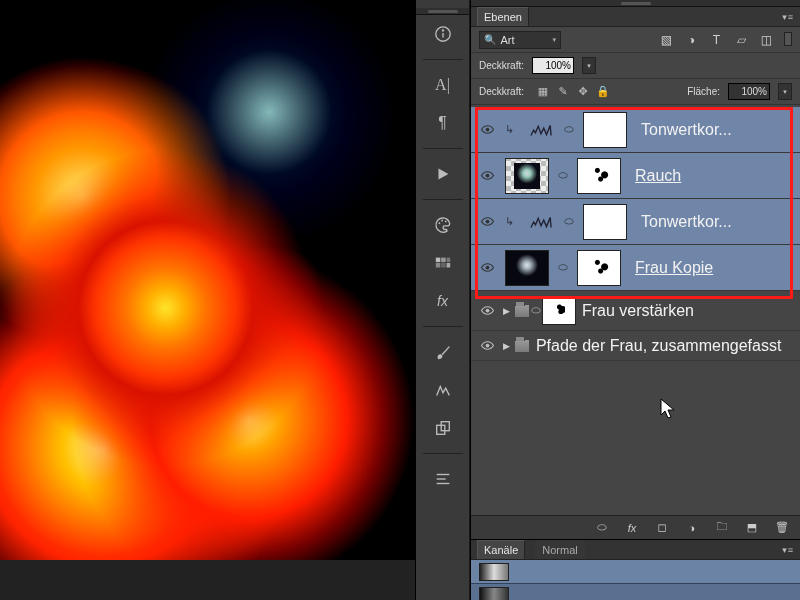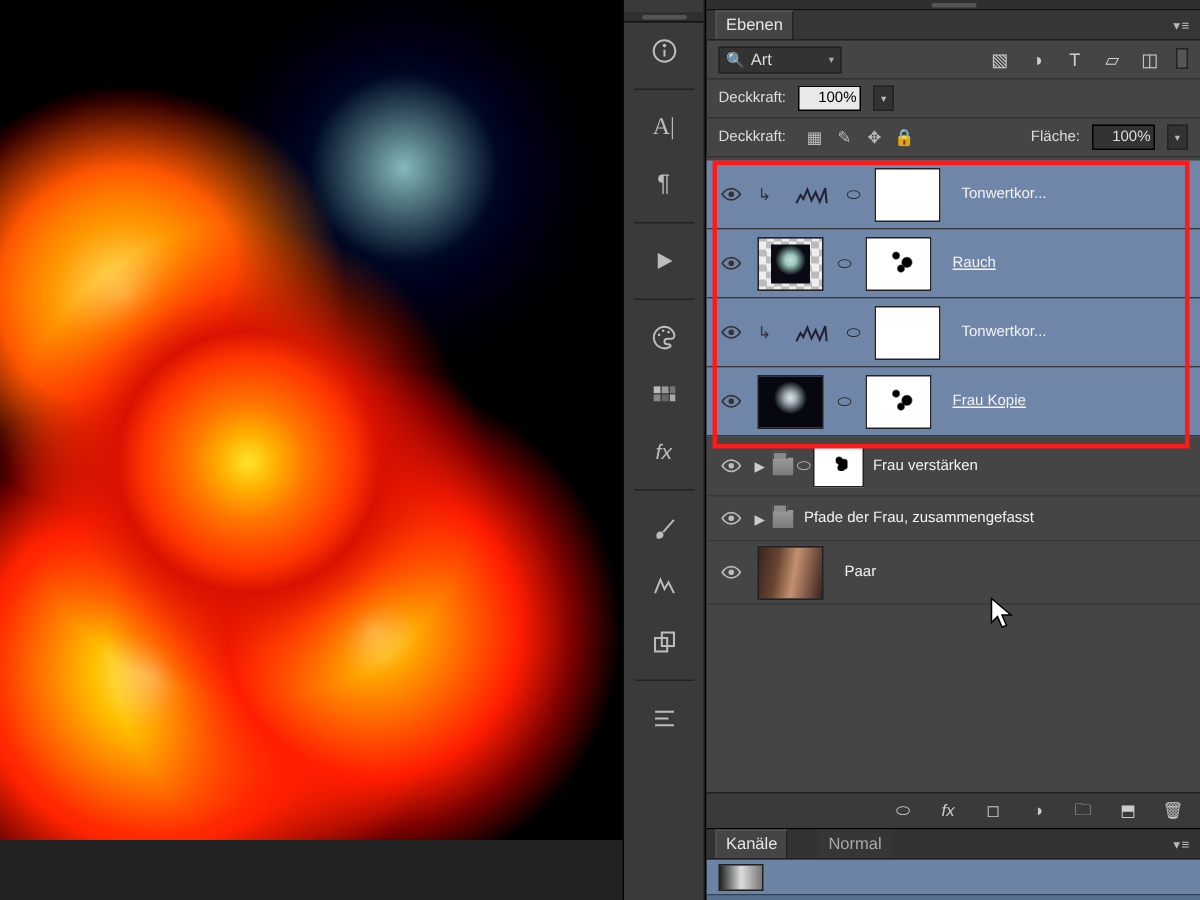--- a/index.html
+++ b/index.html
@@ -17,21 +17,21 @@
     filter: contrast(1.3) saturate(1.2);
     border-right: 1px solid #000;
   }
   
   .midstrip { width: 55px; height: 600px; background:#3a3a3a; border-left:1px solid #000; border-right:1px solid #1a1a1a; display:flex; flex-direction:column; align-items:center; padding-top:8px; gap:0px; }
   .midstrip .ico { width:34px; height:34px; margin:2px 0; display:flex; align-items:center; justify-content:center; color:#bcbcbc; font-size:16px; }
   .midstrip .ico svg { width:18px; height:18px; stroke:#bcbcbc; fill:none; stroke-width:1.5; }
   .midstrip .sep { width:40px; height:1px; background:#222; margin:6px 0; }
   
   .panels { width: 330px; height:600px; display:flex; flex-direction:column; background:#454545; border-left:1px solid #000; }
-  .panel-header { height:20px; background:#363636; display:flex; align-items:center; padding:0 6px; gap:20px; border-bottom:1px solid #222; }
+  .panel-header { height:20px; background:#363636; display:flex; align-items:center; padding:0 6px; gap:10px; border-bottom:1px solid #222; }
   .panel-tab { color:#e6e6e6; font-size:11px; padding:3px 6px; background:#454545; border-top:1px solid #555; border-left:1px solid #555; border-right:1px solid #222;}
   .panel-tab.inactive { color:#aaa; background:#363636; border-color:transparent; }
   .panel-menu { margin-left:auto; color:#bbb; font-size:9px; letter-spacing:1px; }
   
   .ctl-row { height:26px; display:flex; align-items:center; gap:8px; padding:0 8px; border-bottom:1px solid #333; }
   .filter-field { flex:0 0 82px; height:18px; background:#333; border:1px solid #222; display:flex; align-items:center; gap:4px; padding:0 4px; color:#ddd; }
   .filter-field .mag { font-size:10px; }
   .filter-field .dd  { margin-left:auto; font-size:7px; color:#aaa; }
   .icon-row { display:flex; gap:10px; margin-left:auto; }
   .icon-row span, .icon-row svg { width:15px; height:15px; display:flex; align-items:center; justify-content:center; color:#d0d0d0; font-size:12px; }
@@ -58,33 +58,33 @@
      background: radial-gradient(circle at 30% 30%, #000 0 2px, transparent 3px),
                  radial-gradient(circle at 70% 55%, #000 0 3px, transparent 4px),
                  radial-gradient(circle at 48% 78%, #000 0 2px, transparent 3px);
   }
   .thumb.paar { background: linear-gradient(100deg,#3a2320 0%, #6b4632 30%, #c49070 55%, #3a2320 100%);}
   .thumb.small { width:34px; height:28px; }
   .link-ic { width:12px; color:#222; font-size:11px; text-align:center; }
   .clip-ic { width:14px; color:#334; font-size:11px; }
   .adj-ic  { width:28px; height:20px; display:flex; align-items:center; justify-content:center; }
   .adj-ic svg { width:22px; height:14px; }
-  .lname { color:#f2f2f2; font-size:10px; margin-left:6px; }
+  .lname { color:#f2f2f2; font-size:16px; margin-left:6px; }
   .lname.u { text-decoration: underline; }
   .group-row { height:30px; display:flex; align-items:center; padding-left:4px; border-bottom:1px solid #383838;}
   .group-row .tri { font-size:9px; color:#ccc; margin:0 4px;}
   .folder { width:16px;height:14px; background:linear-gradient(#9a9a9a,#7a7a7a); border:1px solid #444; border-radius:1px; position:relative; flex:none;}
   .folder::before{content:"";position:absolute;left:0;top:-4px;width:8px;height:4px;background:#8a8a8a;border:1px solid #444;border-bottom:none;}
   .cursor { position:absolute; left:188px; top:292px; z-index:20; pointer-events:none;}
   .cursor svg{ width:20px; height:24px; }
   
   .layers-bottom { height:24px; background:#3a3a3a; border-top:1px solid #222; display:flex; align-items:center; justify-content:flex-end; gap:14px; padding-right:10px;}
   .layers-bottom span { color:#ccc; font-size:11px; display:flex; align-items:center; justify-content:center; width:16px; }
   
-  .chan { height:48px; border-top:1px solid #000;}
+  .chan { height:61px; border-top:1px solid #000;}
   .chan .clist { overflow:hidden; }
   .chan-row { height:24px; display:flex; align-items:center; gap:8px; padding-left:8px; background:#6b84a6; border-bottom:1px solid #32425a;}
   .chan-row.dim{ background:#5a7090;}
   .chan-row .cth { width:30px; height:18px; border:1px solid #222; background:#dadada;}
   
   .grab { height:7px; background:#2f2f2f; border-bottom:1px solid #111; display:flex; justify-content:center; }
   .grab::after{ content:""; width:30px; height:3px; background:#555; margin-top:2px; border-radius:2px;}
 </style>
 </head>
 <body>
@@ -305,32 +305,20 @@
             <svg viewBox="0 0 20 20">
               <path d="M2 10s3-5 8-5 8 5 8 5-3 5-8 5-8-5-8-5z" fill="none" stroke="#bbb" stroke-width="1.5"></path>
               <circle cx="10" cy="10" r="2.5" fill="#bbb"></circle>
             </svg>
           </div>
         <span class="tri">▶</span>
         <div class="folder"></div>
         <span class="lname">Pfade der Frau, zusammengefasst</span>
       </div>
 
-      <div class="layer" style="height:42px">
-        <div class="eye">
-            <svg viewBox="0 0 20 20">
-              <path d="M2 10s3-5 8-5 8 5 8 5-3 5-8 5-8-5-8-5z" fill="none" stroke="#bbb" stroke-width="1.5"></path>
-              <circle cx="10" cy="10" r="2.5" fill="#bbb"></circle>
-            </svg>
-          </div>
-        <div class="layer-inner">
-          <div class="thumb paar"></div>
-          <span class="lname">Paar</span>
-        </div>
-      </div>
     </div>
 
     <div class="layers-bottom">
       <span>⬭</span>
       <span style="font-style:italic">fx</span>
       <span>◻</span>
       <span>◑</span>
       <span>🗀</span>
       <span>⬒</span>
       <span>🗑</span>

